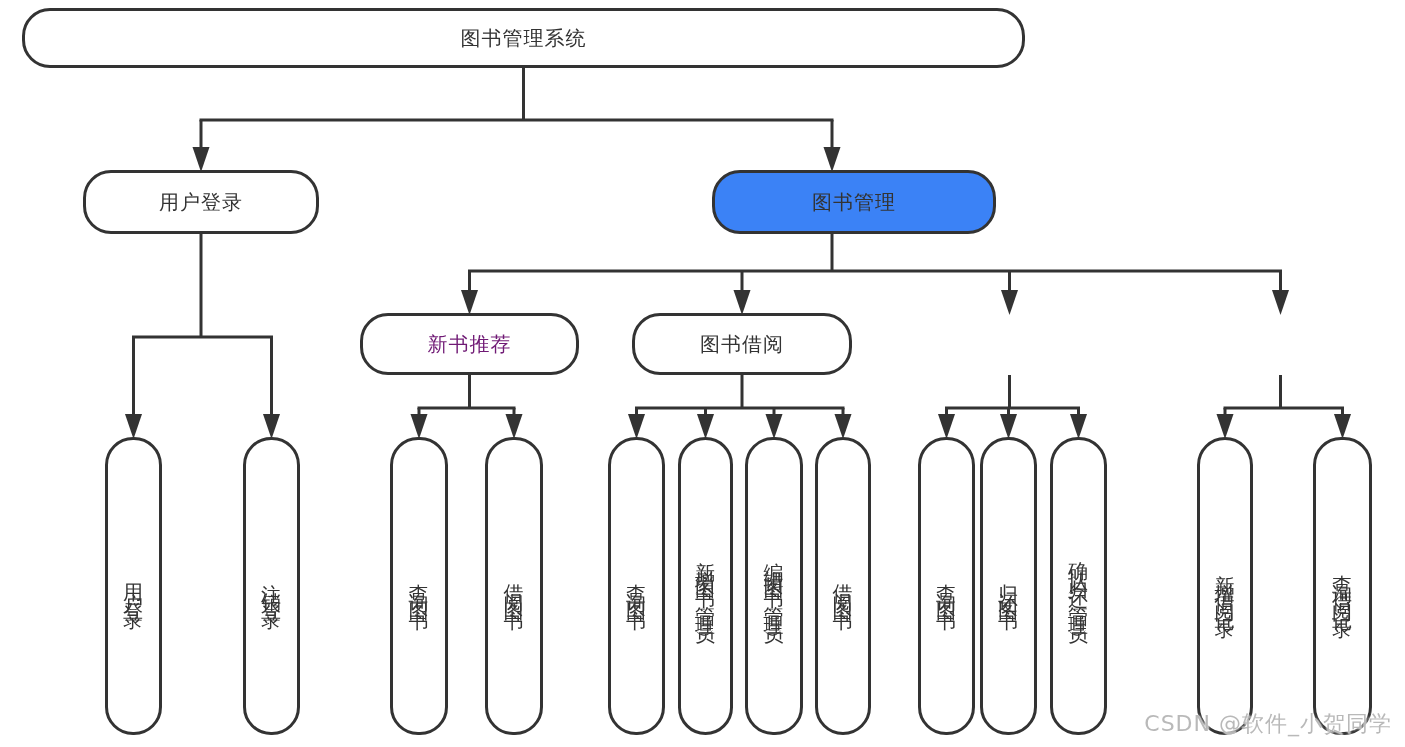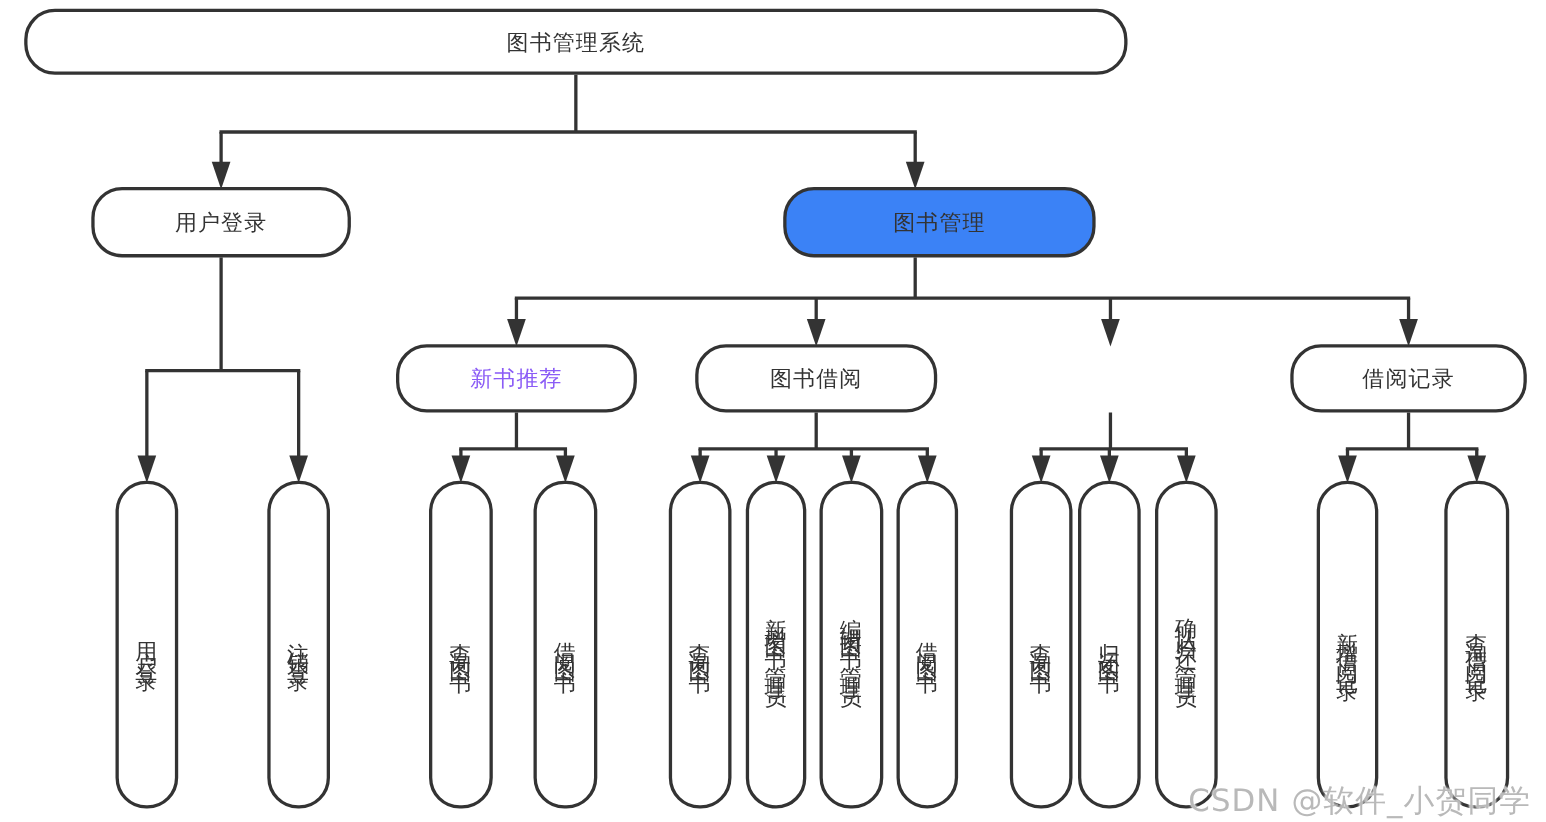--- a/index.html
+++ b/index.html
@@ -43,21 +43,21 @@
     text-orientation: mixed;
     letter-spacing: 9px;
     line-height: 1;
     white-space: normal;
   }
   .watermark {
     position: absolute;
     top: 709px;
     right: 13px;
     z-index: 5;
-    font-size: 28px;
+    font-size: 22px;
     letter-spacing: 1px;
     white-space: nowrap;
     text-shadow: 1px 1px 2px rgba(255,255,255,0.95), -1px -1px 2px rgba(255,255,255,0.95);
   }
 </style>
 </head>
 <body>
 
 <div class="stage">
   <svg class="connector-layer" width="1405" height="747" xmlns="http://www.w3.org/2000/svg">
@@ -118,27 +118,24 @@
 <div class="node" style="left: 22px; top: 8px; width: 1003px; height: 60px; border-width: 3px; border-color: rgb(51, 51, 51); background: rgb(255, 255, 255);">
       <span class="node-label" style="color: rgb(51, 51, 51);">图书管理系统</span>
     </div>
     <div class="node" style="left: 83px; top: 170px; width: 236px; height: 64px; border-width: 3px; border-color: rgb(51, 51, 51); background: rgb(255, 255, 255);">
       <span class="node-label" style="color: rgb(51, 51, 51);">用户登录</span>
     </div>
     <div class="node" style="left: 712px; top: 170px; width: 284px; height: 64px; border-width: 3px; border-color: rgb(51, 51, 51); background: #3b82f6;">
       <span class="node-label" style="color: rgb(51, 51, 51);">图书管理</span>
     </div>
     <div class="node" style="left: 360px; top: 313px; width: 219px; height: 62px; border-width: 3px; border-color: rgb(51, 51, 51); background: rgb(255, 255, 255);">
-      <span class="node-label" style="color: #8b5cf6;">新书推荐</span>
+      <span class="node-label" style="color: #701a75;">新书推荐</span>
     </div>
     <div class="node" style="left: 632px; top: 313px; width: 220px; height: 62px; border-width: 3px; border-color: rgb(51, 51, 51); background: rgb(255, 255, 255);">
       <span class="node-label" style="color: rgb(51, 51, 51);">图书借阅</span>
-    </div>
-    <div class="node" style="left: 1173px; top: 313px; width: 215px; height: 62px; border-width: 3px; border-color: rgb(51, 51, 51); background: rgb(255, 255, 255);">
-      <span class="node-label" style="color: rgb(51, 51, 51);">借阅记录</span>
     </div>
     <div class="node vertical" style="left: 105px; top: 437px; width: 57px; height: 298px; border-width: 3px; border-color: rgb(51, 51, 51); background: rgb(255, 255, 255);">
       <span class="node-label" style="color: rgb(51, 51, 51);">用户登录</span>
     </div>
     <div class="node vertical" style="left: 243px; top: 437px; width: 57px; height: 298px; border-width: 3px; border-color: rgb(51, 51, 51); background: rgb(255, 255, 255);">
       <span class="node-label" style="color: rgb(51, 51, 51);">注销登录</span>
     </div>
     <div class="node vertical" style="left: 390px; top: 437px; width: 58px; height: 298px; border-width: 3px; border-color: rgb(51, 51, 51); background: rgb(255, 255, 255);">
       <span class="node-label" style="color: rgb(51, 51, 51);">查询图书</span>
     </div>

